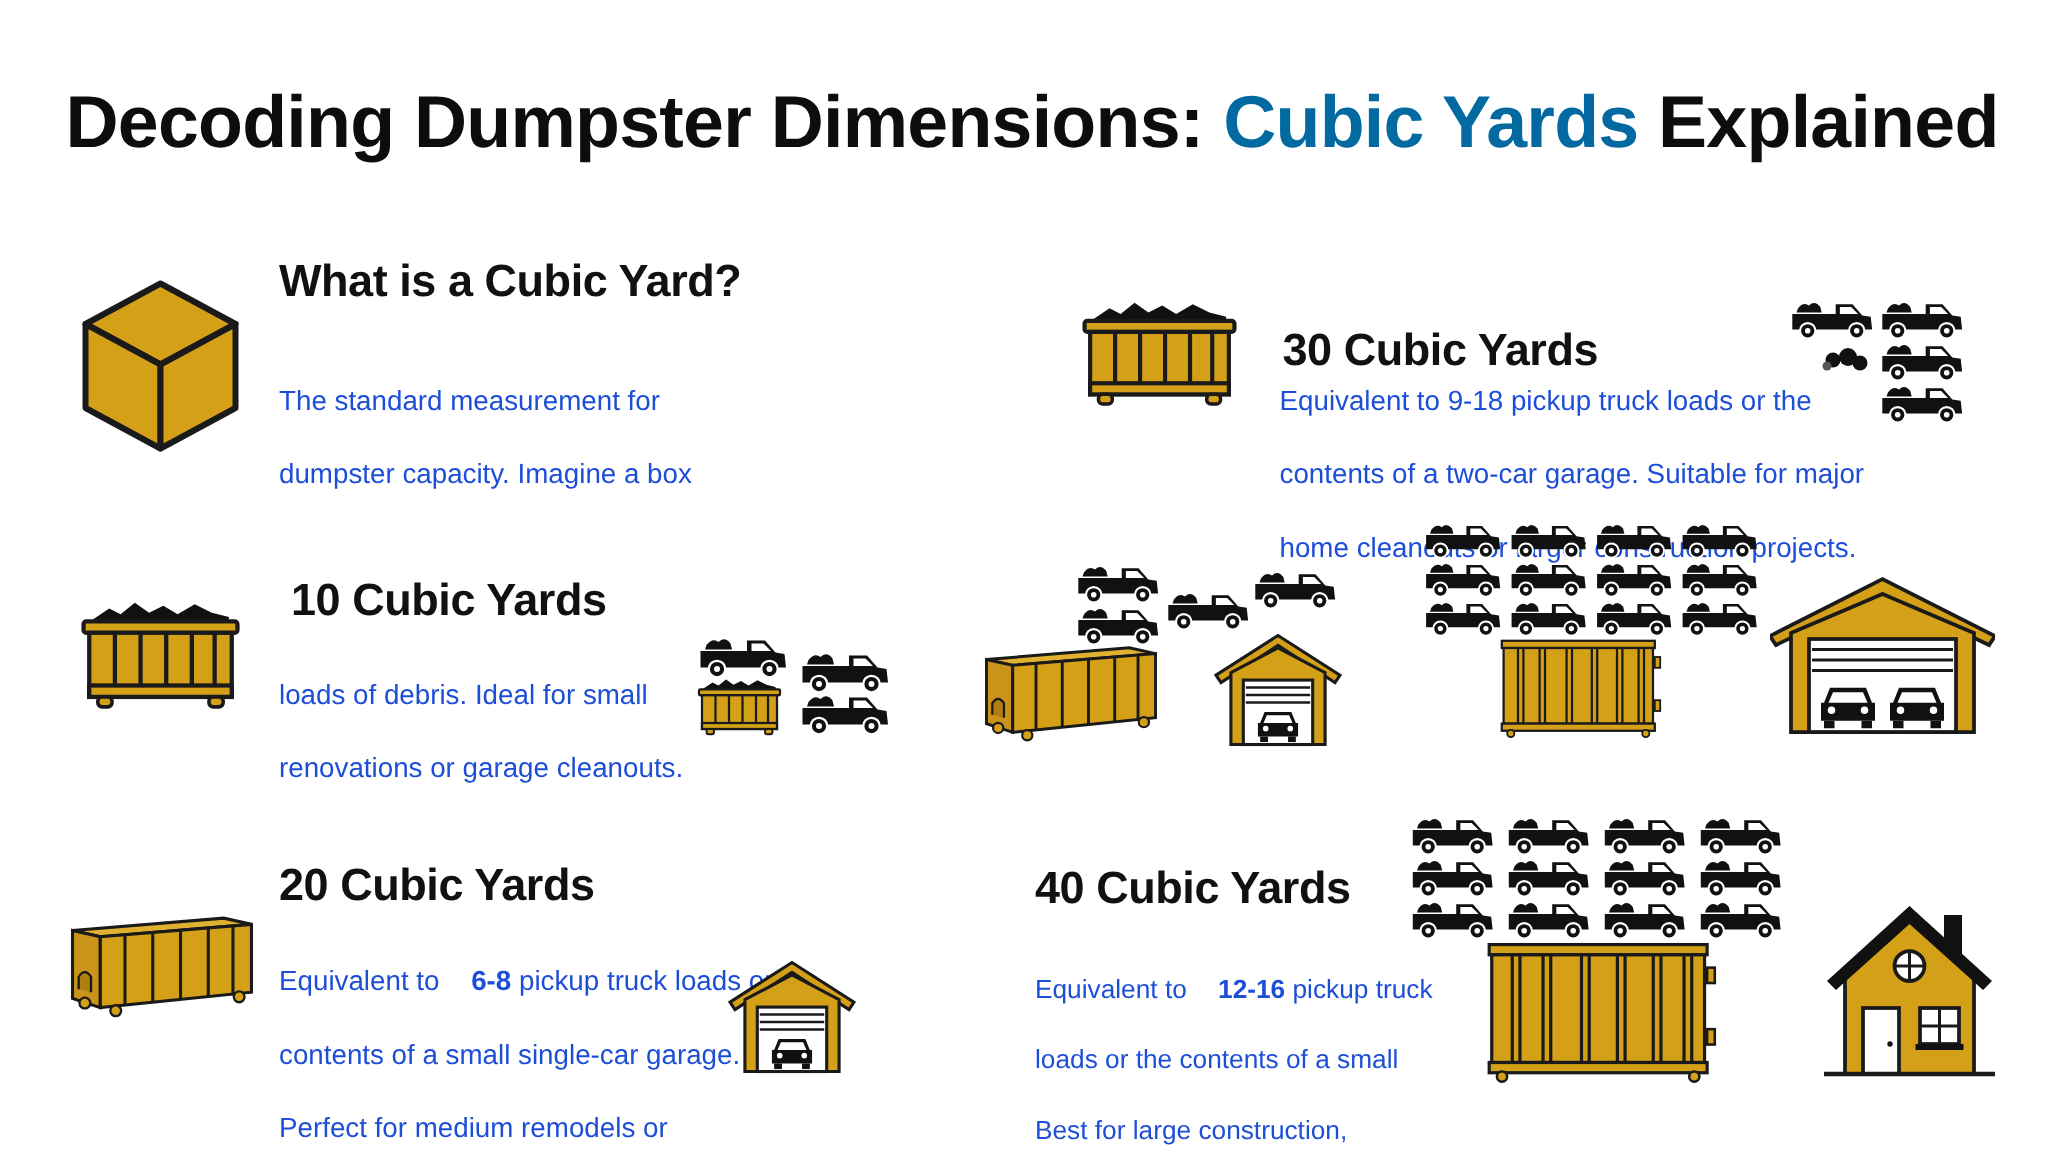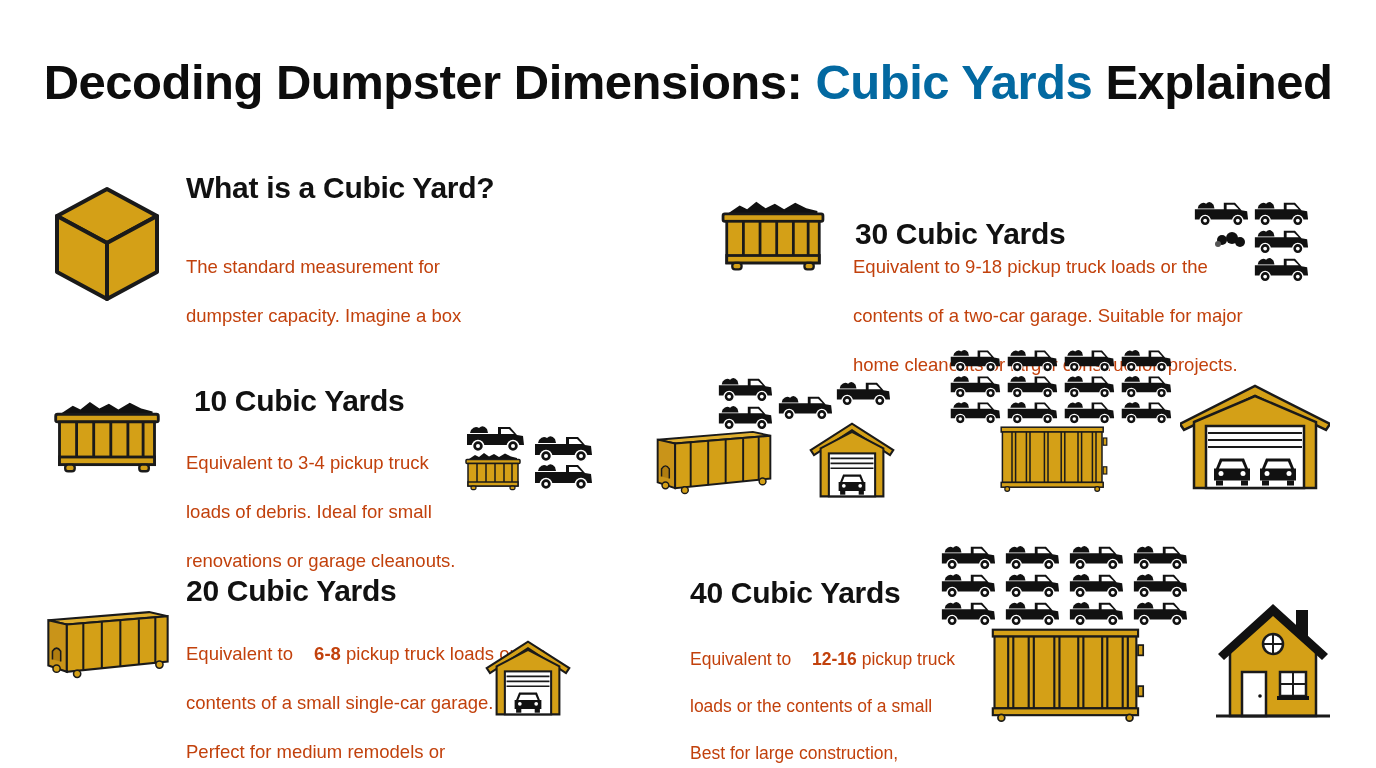--- a/index.html
+++ b/index.html
@@ -7,21 +7,21 @@
       width:1376px; height:768px; background:#ffffff; position:relative; overflow:hidden;
       font-family:"Liberation Sans", "DejaVu Sans", sans-serif; color:#111;
     }
     .title {
       position:absolute; left:0; top:54px; width:1376px; text-align:center;
       font-size:49px; font-weight:bold; letter-spacing:-0.5px; color:#0d0d0d;
     }
     .title .accent { color:#0369a1;text-align:right; }
     .abs { position:absolute; }
     .heading { font-size:30px; font-weight:bold; color:#111; letter-spacing:-0.3px; white-space:nowrap; }
-    .desc { font-size:18.5px; line-height:24.5px; color:#c2410c; white-space:pre-line; }
+    .desc { font-size:18.5px; line-height:24.5px; color:#1d4ed8; white-space:pre-line; }
     .desc b { font-weight:bold;margin-left:16px; }
     svg { display:block; overflow:visible; }
   </style>
 </head>
 <body>
 
 <svg width="0" height="0" style="position:absolute">
   <defs>
 
     <symbol id="truck" viewBox="0 0 60 30">
@@ -160,21 +160,20 @@
   </svg>
 </div>
 
 <div class="abs" style="left:48px; top:400px; width:118px; height:76px;">
   <svg width="118" height="76">
       <use href="#dumpster" width="118" height="76"></use>
     </svg>
 </div>
 <div class="abs heading" style="left:194px; top:384px;">10 Cubic Yards</div>
 <div class="abs desc" style="left:186px; top:426px;">
-  <div>Equivalent to 3-4 pickup truck</div>
   <div>loads of debris. Ideal for small</div>
   <div>renovations or garage cleanouts.</div>
 </div>
 <div class="abs" style="left:460px; top:424px; width:136px; height:70px;">
   <svg width="136" height="70">
     <use href="#truck" x="4" y="0" width="62" height="30"></use>
     <use href="#truck" x="72" y="10" width="62" height="30"></use>
     <use href="#dumpster" x="2" y="28" width="62" height="40"></use>
     <use href="#truck" x="72" y="38" width="62" height="30"></use>
   </svg>

